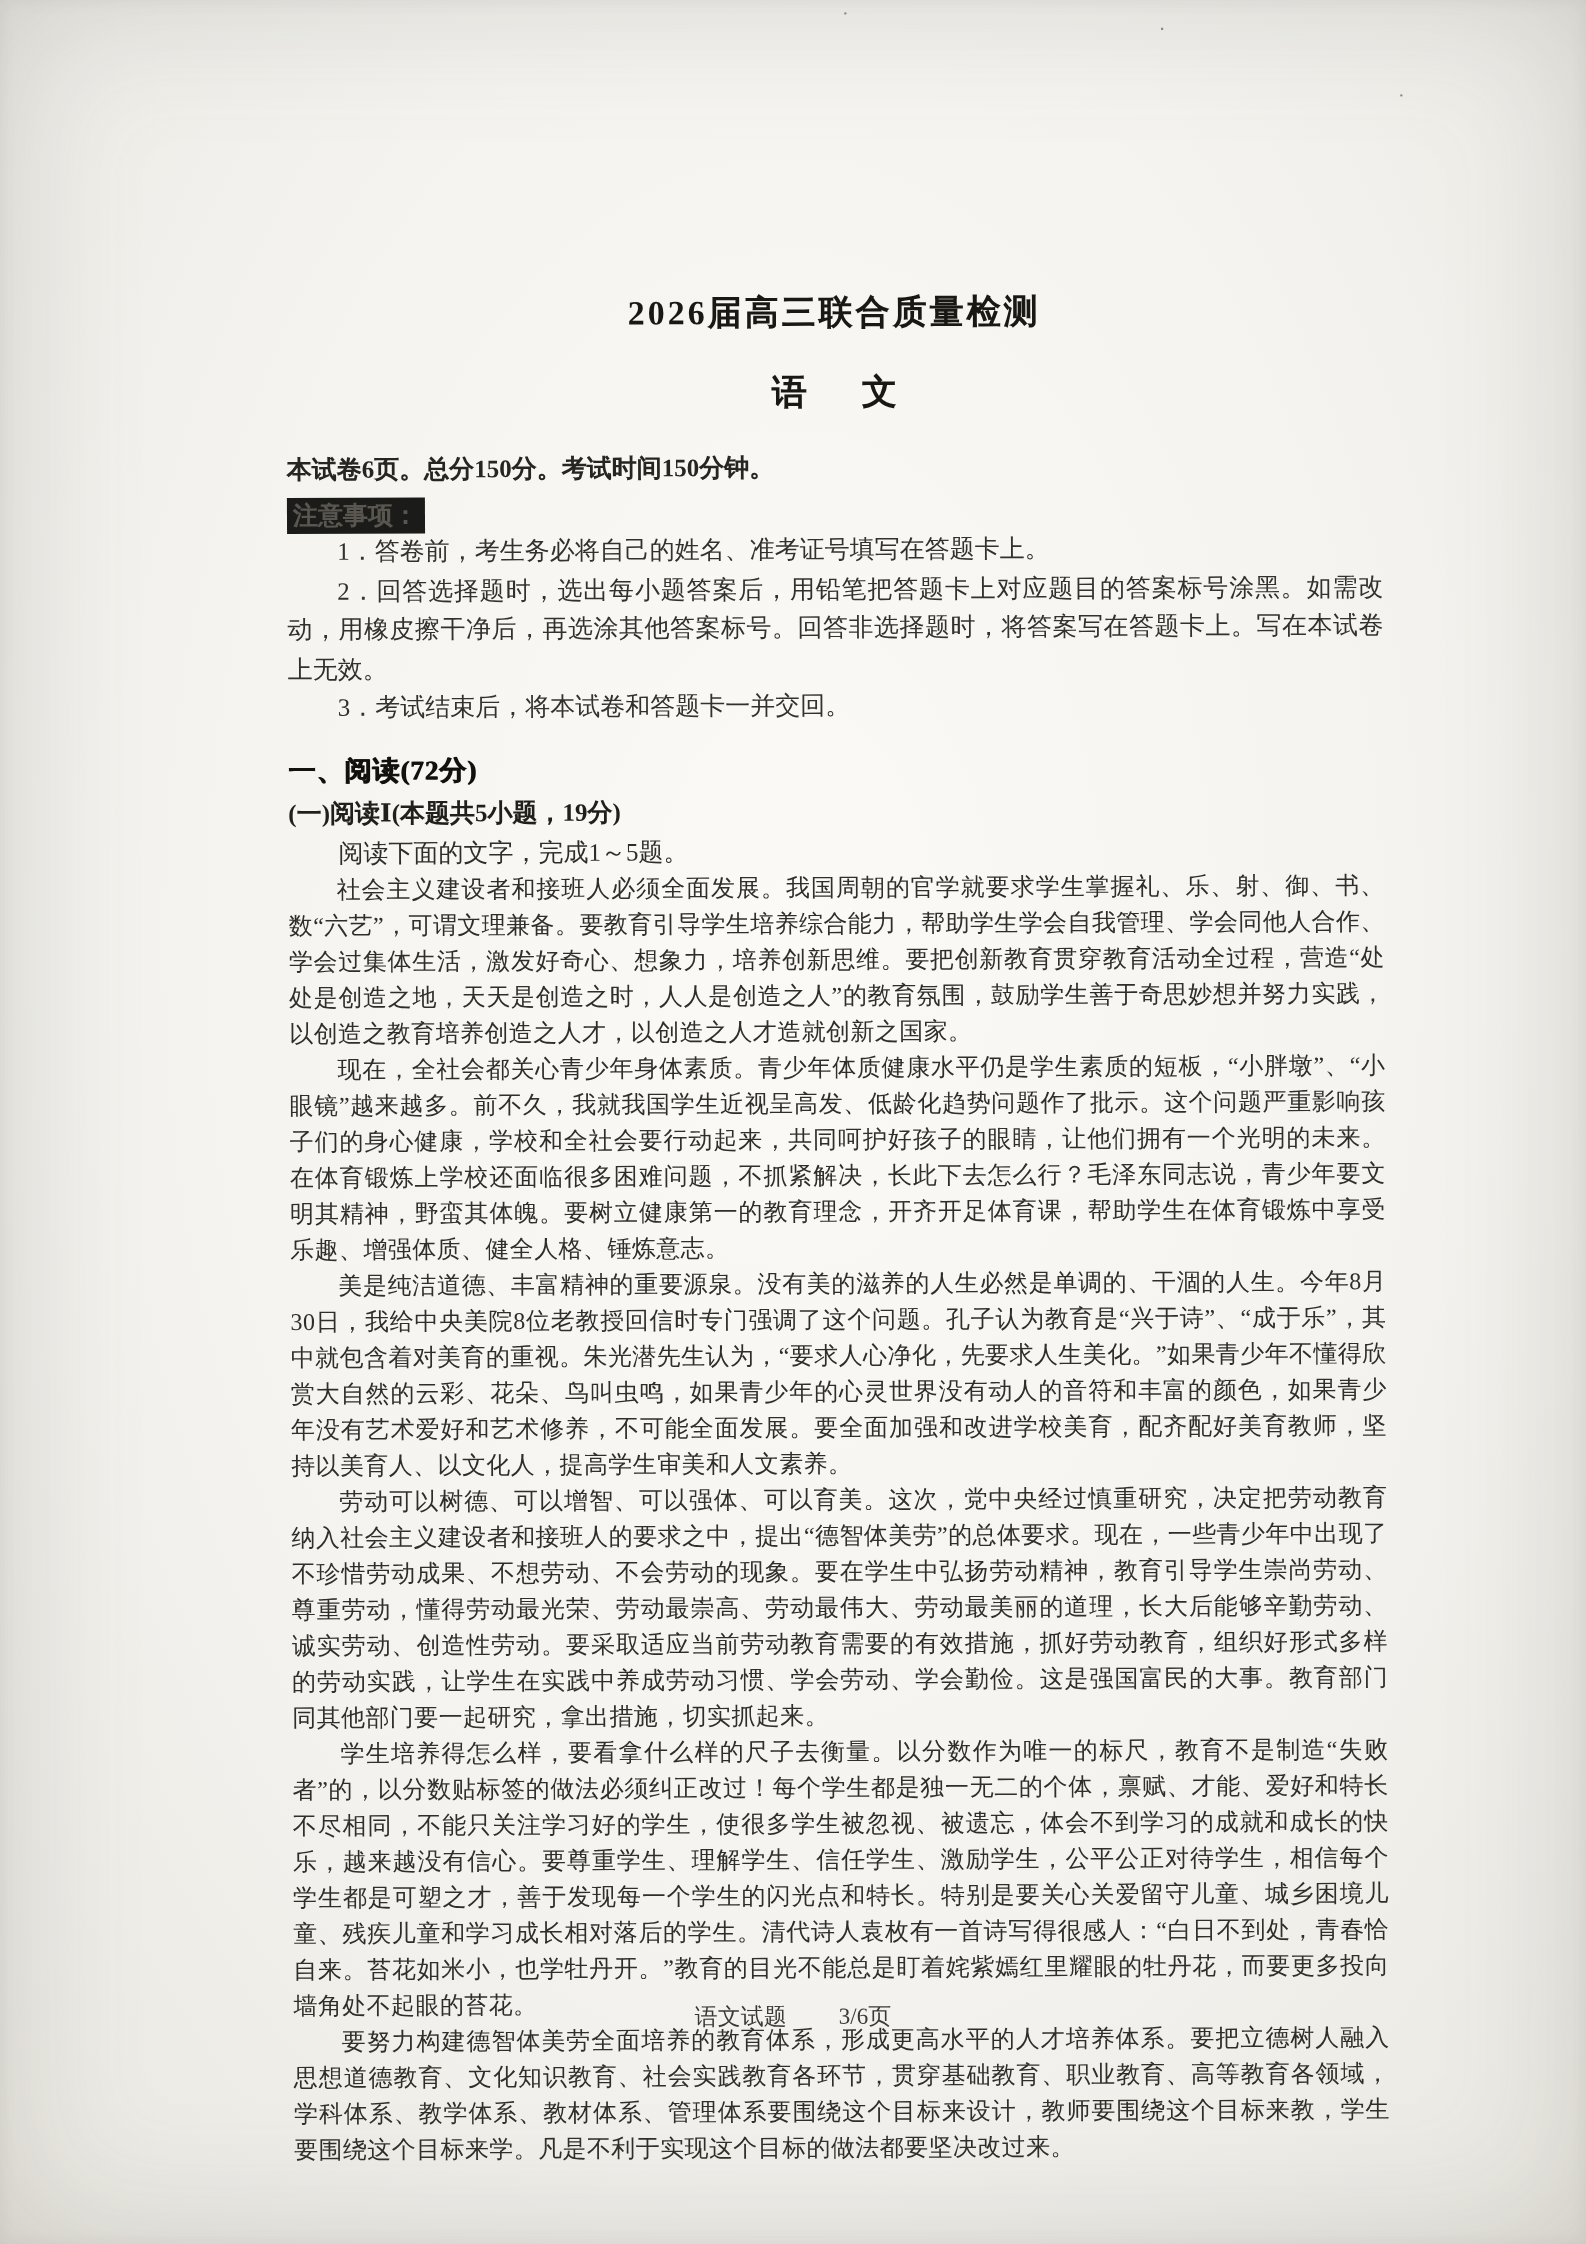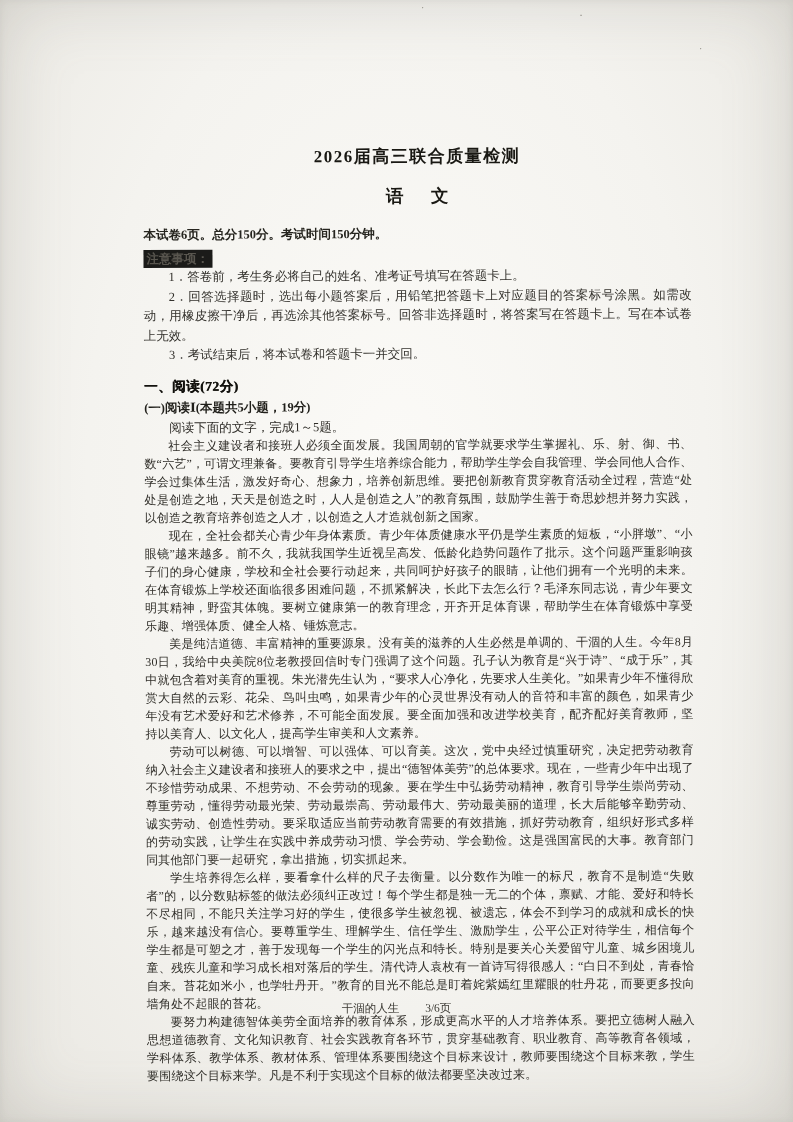--- a/index.html
+++ b/index.html
@@ -96,16 +96,16 @@
     <p class="para">社会主义建设者和接班人必须全面发展。我国周朝的官学就要求学生掌握礼、乐、射、御、书、数“六艺”，可谓文理兼备。要教育引导学生培养综合能力，帮助学生学会自我管理、学会同他人合作、学会过集体生活，激发好奇心、想象力，培养创新思维。要把创新教育贯穿教育活动全过程，营造“处处是创造之地，天天是创造之时，人人是创造之人”的教育氛围，鼓励学生善于奇思妙想并努力实践，以创造之教育培养创造之人才，以创造之人才造就创新之国家。</p>
     <p class="para">现在，全社会都关心青少年身体素质。青少年体质健康水平仍是学生素质的短板，“小胖墩”、“小眼镜”越来越多。前不久，我就我国学生近视呈高发、低龄化趋势问题作了批示。这个问题严重影响孩子们的身心健康，学校和全社会要行动起来，共同呵护好孩子的眼睛，让他们拥有一个光明的未来。在体育锻炼上学校还面临很多困难问题，不抓紧解决，长此下去怎么行？毛泽东同志说，青少年要文明其精神，野蛮其体魄。要树立健康第一的教育理念，开齐开足体育课，帮助学生在体育锻炼中享受乐趣、增强体质、健全人格、锤炼意志。</p>
     <p class="para">美是纯洁道德、丰富精神的重要源泉。没有美的滋养的人生必然是单调的、干涸的人生。今年8月30日，我给中央美院8位老教授回信时专门强调了这个问题。孔子认为教育是“兴于诗”、“成于乐”，其中就包含着对美育的重视。朱光潜先生认为，“要求人心净化，先要求人生美化。”如果青少年不懂得欣赏大自然的云彩、花朵、鸟叫虫鸣，如果青少年的心灵世界没有动人的音符和丰富的颜色，如果青少年没有艺术爱好和艺术修养，不可能全面发展。要全面加强和改进学校美育，配齐配好美育教师，坚持以美育人、以文化人，提高学生审美和人文素养。</p>
     <p class="para">劳动可以树德、可以增智、可以强体、可以育美。这次，党中央经过慎重研究，决定把劳动教育纳入社会主义建设者和接班人的要求之中，提出“德智体美劳”的总体要求。现在，一些青少年中出现了不珍惜劳动成果、不想劳动、不会劳动的现象。要在学生中弘扬劳动精神，教育引导学生崇尚劳动、尊重劳动，懂得劳动最光荣、劳动最崇高、劳动最伟大、劳动最美丽的道理，长大后能够辛勤劳动、诚实劳动、创造性劳动。要采取适应当前劳动教育需要的有效措施，抓好劳动教育，组织好形式多样的劳动实践，让学生在实践中养成劳动习惯、学会劳动、学会勤俭。这是强国富民的大事。教育部门同其他部门要一起研究，拿出措施，切实抓起来。</p>
     <p class="para">学生培养得怎么样，要看拿什么样的尺子去衡量。以分数作为唯一的标尺，教育不是制造“失败者”的，以分数贴标签的做法必须纠正改过！每个学生都是独一无二的个体，禀赋、才能、爱好和特长不尽相同，不能只关注学习好的学生，使很多学生被忽视、被遗忘，体会不到学习的成就和成长的快乐，越来越没有信心。要尊重学生、理解学生、信任学生、激励学生，公平公正对待学生，相信每个学生都是可塑之才，善于发现每一个学生的闪光点和特长。特别是要关心关爱留守儿童、城乡困境儿童、残疾儿童和学习成长相对落后的学生。清代诗人袁枚有一首诗写得很感人：“白日不到处，青春恰自来。苔花如米小，也学牡丹开。”教育的目光不能总是盯着姹紫嫣红里耀眼的牡丹花，而要更多投向墙角处不起眼的苔花。</p>
     <p class="para">要努力构建德智体美劳全面培养的教育体系，形成更高水平的人才培养体系。要把立德树人融入思想道德教育、文化知识教育、社会实践教育各环节，贯穿基础教育、职业教育、高等教育各领域，学科体系、教学体系、教材体系、管理体系要围绕这个目标来设计，教师要围绕这个目标来教，学生要围绕这个目标来学。凡是不利于实现这个目标的做法都要坚决改过来。</p>
 
   </div>
 
   <div class="footer">
-    <span>干涸的人生</span><span class="page-num">3/6页</span>
+    <span>语文试题</span><span class="page-num">3/6页</span>
   </div>
 
 </div>
 
 </body></html>

